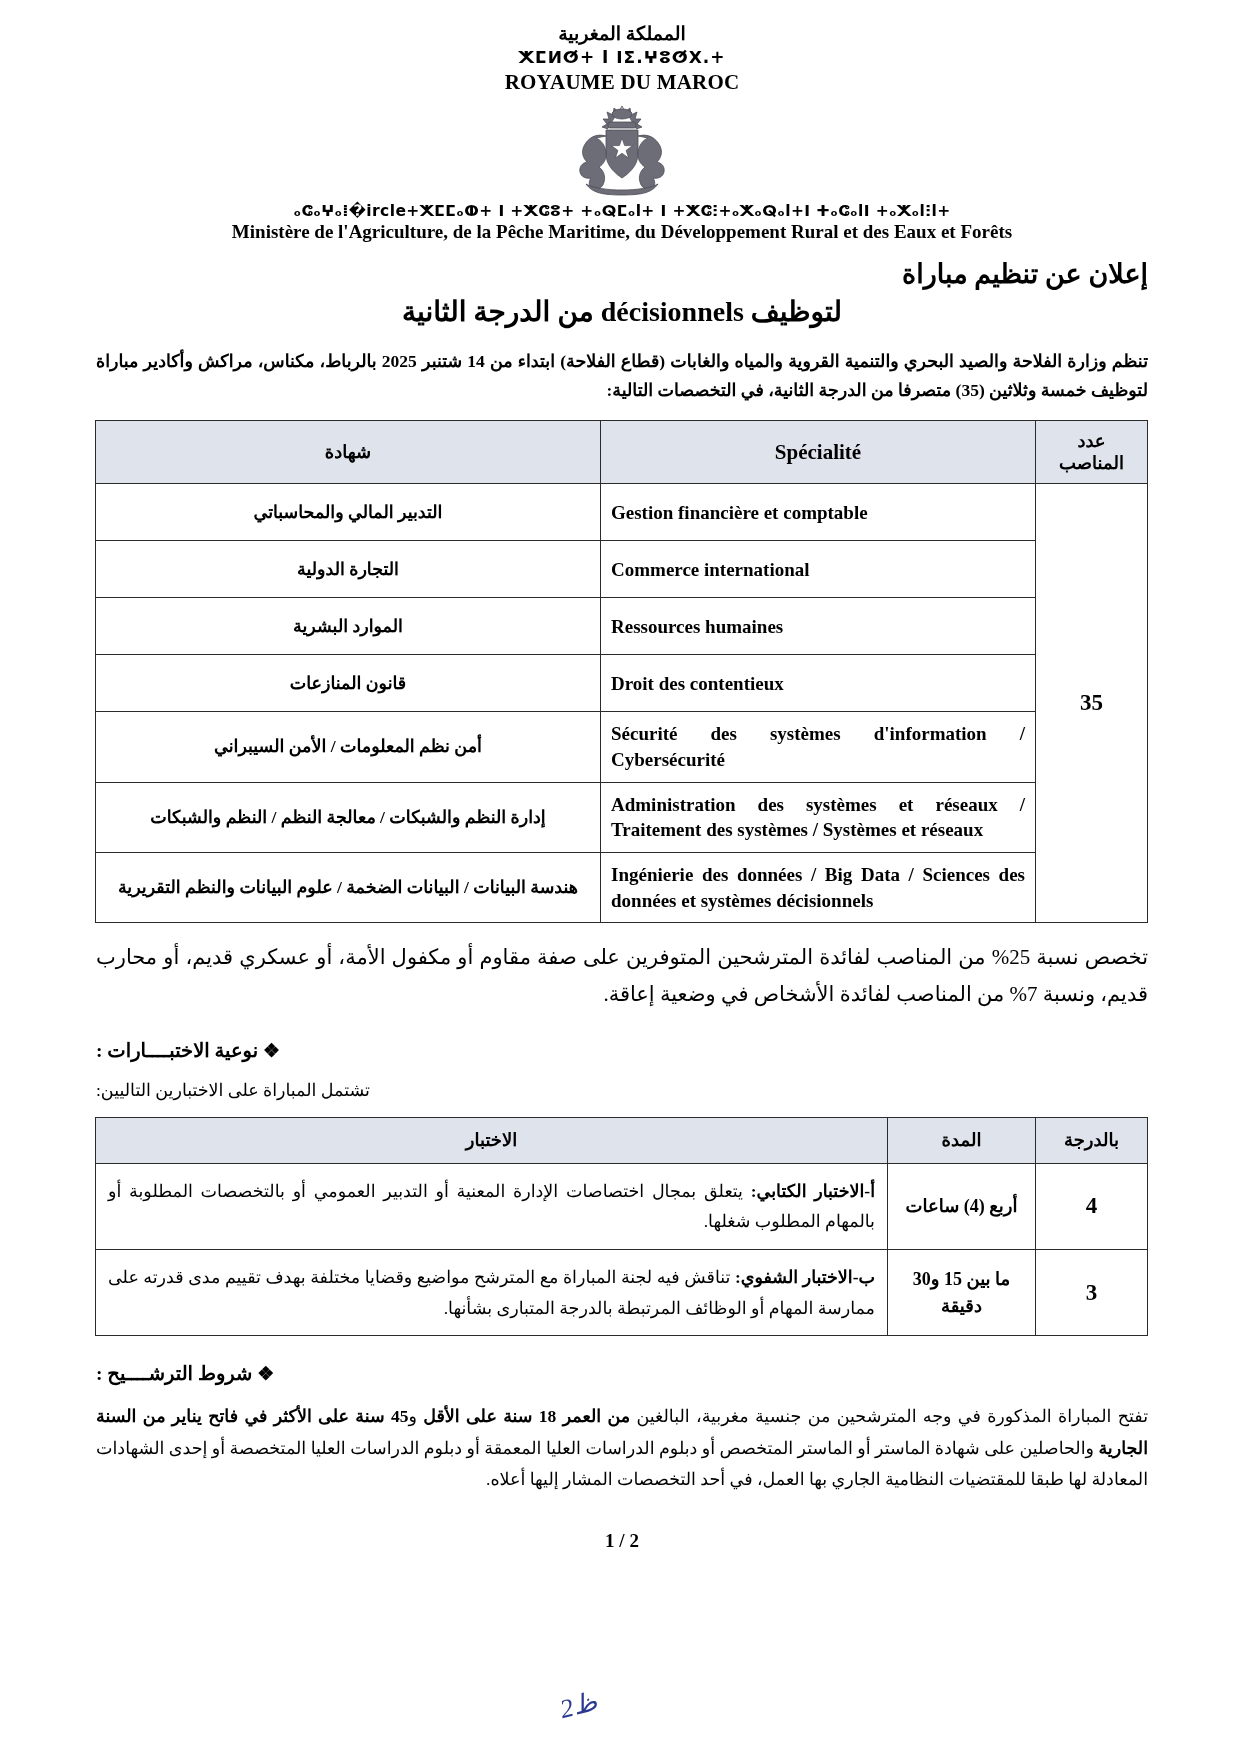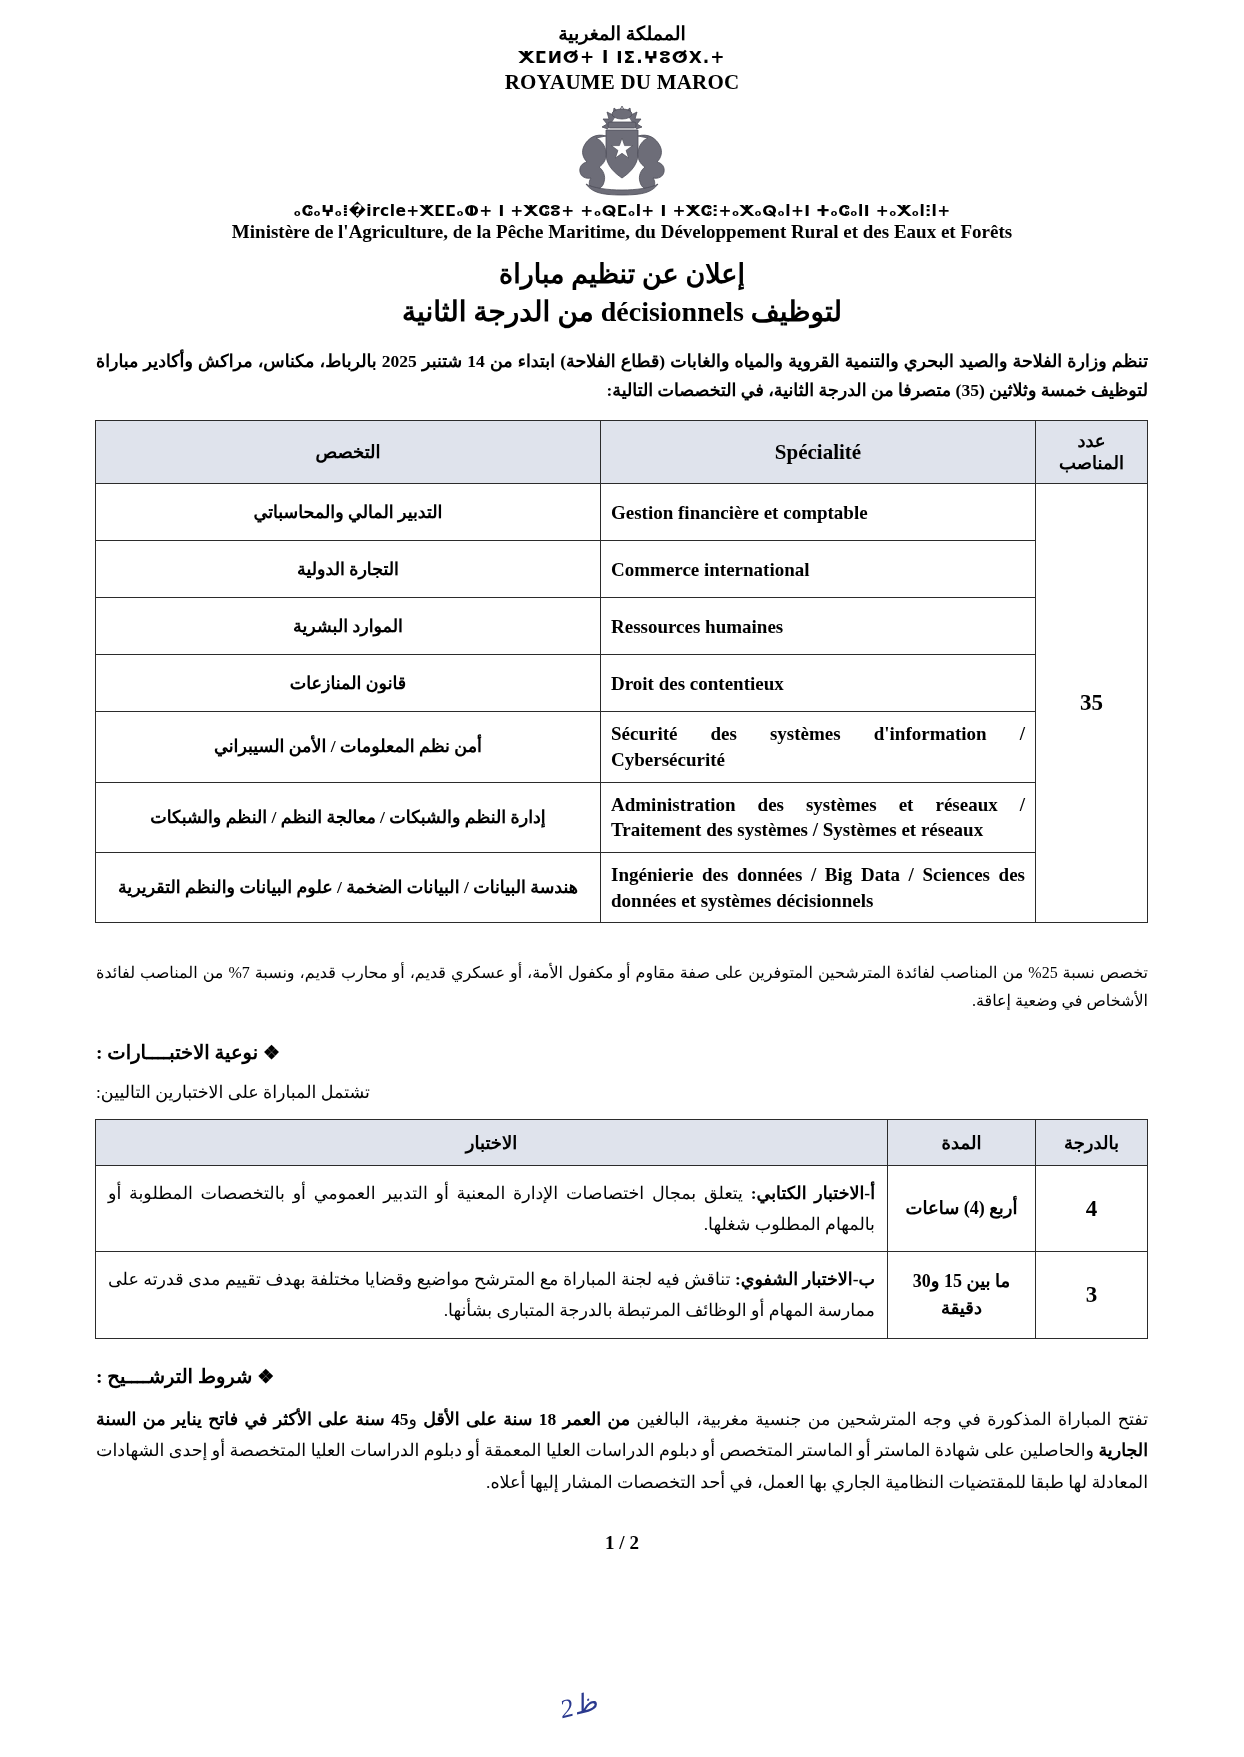--- a/index.html
+++ b/index.html
@@ -61,21 +61,21 @@
   }
   .ministry-fr {
     font-size: 19px;
     font-weight: 700;
     margin-top: 1px;
     letter-spacing: 0px;
   }
 
   
   .title1 {
-    text-align: center;
+    text-align: right;
     font-size: 27px;
     font-weight: 700;
     margin-top: 14px;
     line-height: 1.3;
   }
   .title2 {
     text-align: center;
     font-size: 28px;
     font-weight: 700;
     margin-top: 2px;
@@ -167,24 +167,24 @@
     margin-inline-start: 6px;
   }
   .lead {
     text-align: left;
     font-size: 17.5px;
     margin-top: 18px;
     font-weight: 400;
   }
 
   .footnote {
-    font-size: 16px;
+    font-size: 21px;
     line-height: 1.75;
     text-align: justify;
-    margin-top: 36px;
+    margin-top: 16px;
     font-weight: 400;
   }
 
   .conditions {
     font-size: 17.5px;
     line-height: 1.8;
     text-align: justify;
     margin-top: 16px;
     font-weight: 400;
   }
@@ -250,21 +250,21 @@
   <table class="t1">
     <colgroup>
         <col class="c-num">
         <col class="c-fr">
         <col class="c-ar">
       </colgroup>
     <thead>
       <tr>
         <th>عدد المناصب</th>
         <th class="fr">Spécialité</th>
-        <th>التخصص</th>
+        <th>شهادة</th>
       </tr>
     </thead>
     <tbody id="specialties-body">
         <tr>
           <td class="num" rowspan="7">35</td>
           <td class="fr">Gestion financière et comptable</td>
           <td class="ar">التدبير المالي والمحاسباتي</td>
         </tr>
         <tr>
           <td class="fr">Commerce international</td>

